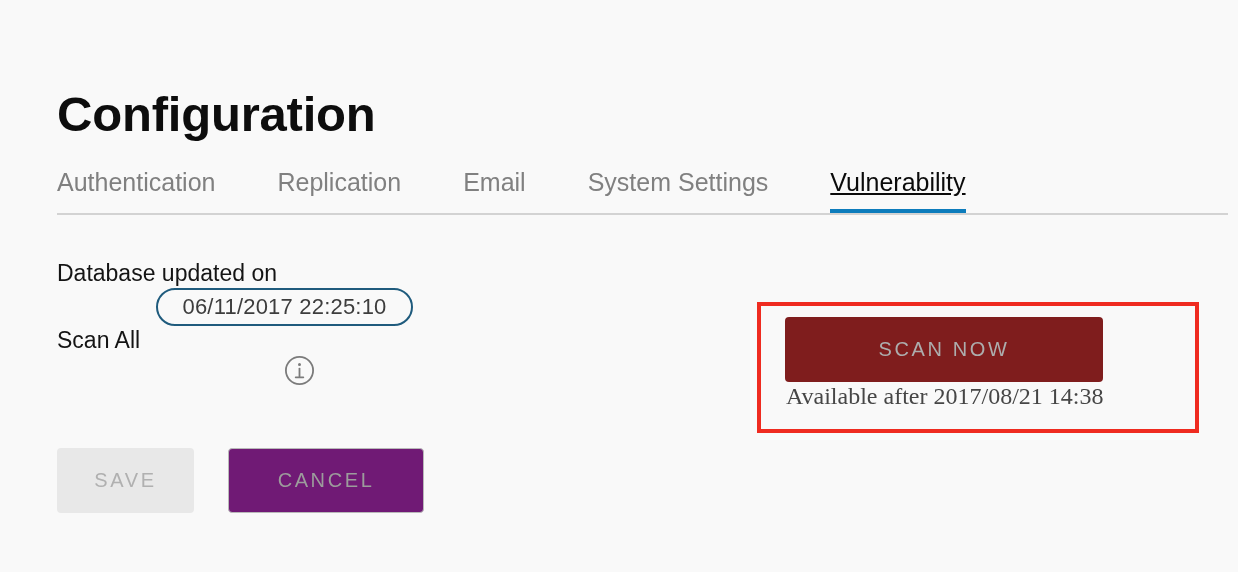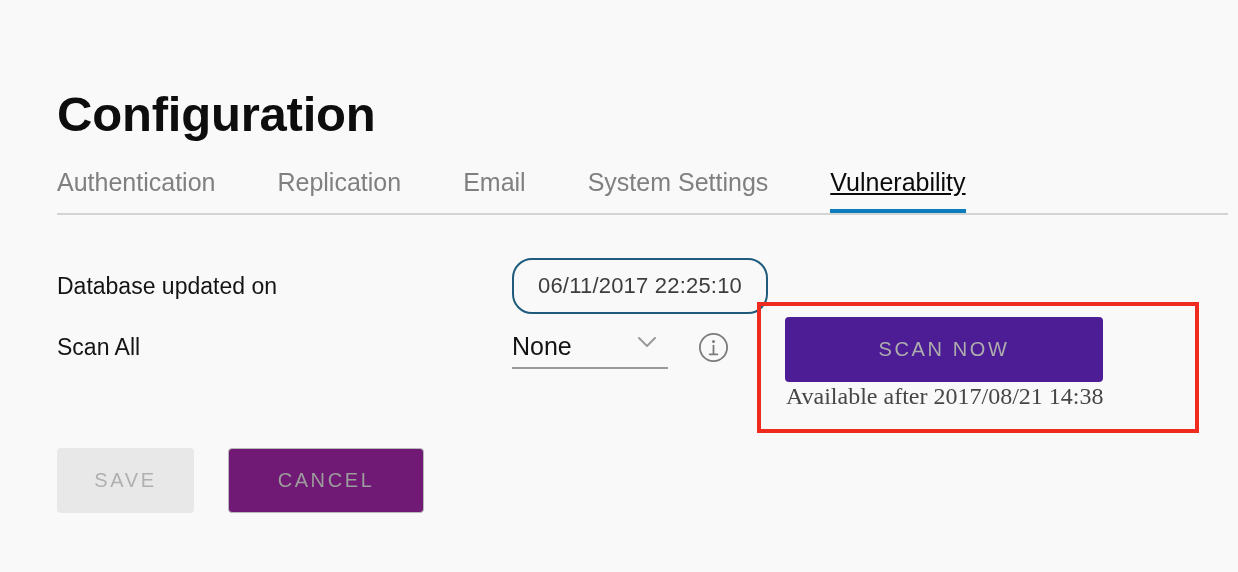--- a/index.html
+++ b/index.html
@@ -87,39 +87,40 @@
     height: 4px;
     background: #0d7cbc;
   }
 
   
   .form-row {
     position: absolute;
     left: 57px;
     display: flex;
     align-items: center;
+    flex-direction: column;
   }
   .row-db { top: 258px; }
   .row-scan { top: 325px; }
 
   .row-label {
     width: 455px;
     font-size: 23px;
     font-weight: 400;
     color: #141414;
     white-space: nowrap;
     line-height: 30px;
   }
 
   
   .date-pill {
     display: inline-flex;
     align-items: center;
     justify-content: center;
-    height: 56px;
+    height: 38px;
     padding: 0 24px;
     border: 2px solid #1f5b7d;
     border-radius: 20px;
     background: #f9f9f9;
     font-size: 22px;
     color: #3d3d3d;
     letter-spacing: 0.2px;
     white-space: nowrap;
     box-sizing: border-box;
   }
@@ -171,21 +172,21 @@
   }
 
   .scan-now-btn {
     position: absolute;
     left: 785px;
     top: 317px;
     width: 318px;
     height: 47px;
     border: none;
     border-radius: 4px;
-    background: #4c1d95;
+    background: #7f1d1d;
     color: #adadad;
     font-family: "Liberation Sans", sans-serif;
     font-size: 20px;
     letter-spacing: 2.4px;
     font-weight: 400;
     text-align: center;
     line-height: 47px;
     cursor: default;
     padding: 0;
   }
@@ -269,28 +270,20 @@
     <div class="tabbar-rule"></div>
   </div>
 
   <div class="form-row row-db">
     <div class="row-label">Database updated on</div>
     <div class="date-pill">06/11/2017 22:25:10</div>
   </div>
 
   <div class="form-row row-scan">
     <div class="row-label">Scan All</div>
-    <div class="select-wrap">
-      <span class="select-value">None</span>
-      <span class="chevron">
-        <svg width="18" height="11" viewBox="0 0 18 11" fill="none">
-          <path d="M1 1 L9 9 L17 1" stroke="#9a9a9a" stroke-width="2" fill="none" stroke-linecap="round" stroke-linejoin="round"></path>
-        </svg>
-      </span>
-    </div>
     <span class="info-icon">
       <svg width="31" height="31" viewBox="0 0 31 31" fill="none">
         <circle cx="15.5" cy="15.5" r="13.6" stroke="#7b7b7b" stroke-width="1.8" fill="none"></circle>
         <circle cx="15.5" cy="9.6" r="1.5" fill="#7b7b7b"></circle>
         <path d="M15.5 13.6 L15.5 21.4" stroke="#7b7b7b" stroke-width="1.8" stroke-linecap="round"></path>
         <path d="M11.6 22.4 L19.4 22.4" stroke="#7b7b7b" stroke-width="1.6" stroke-linecap="round"></path>
       </svg>
     </span>
   </div>
 

